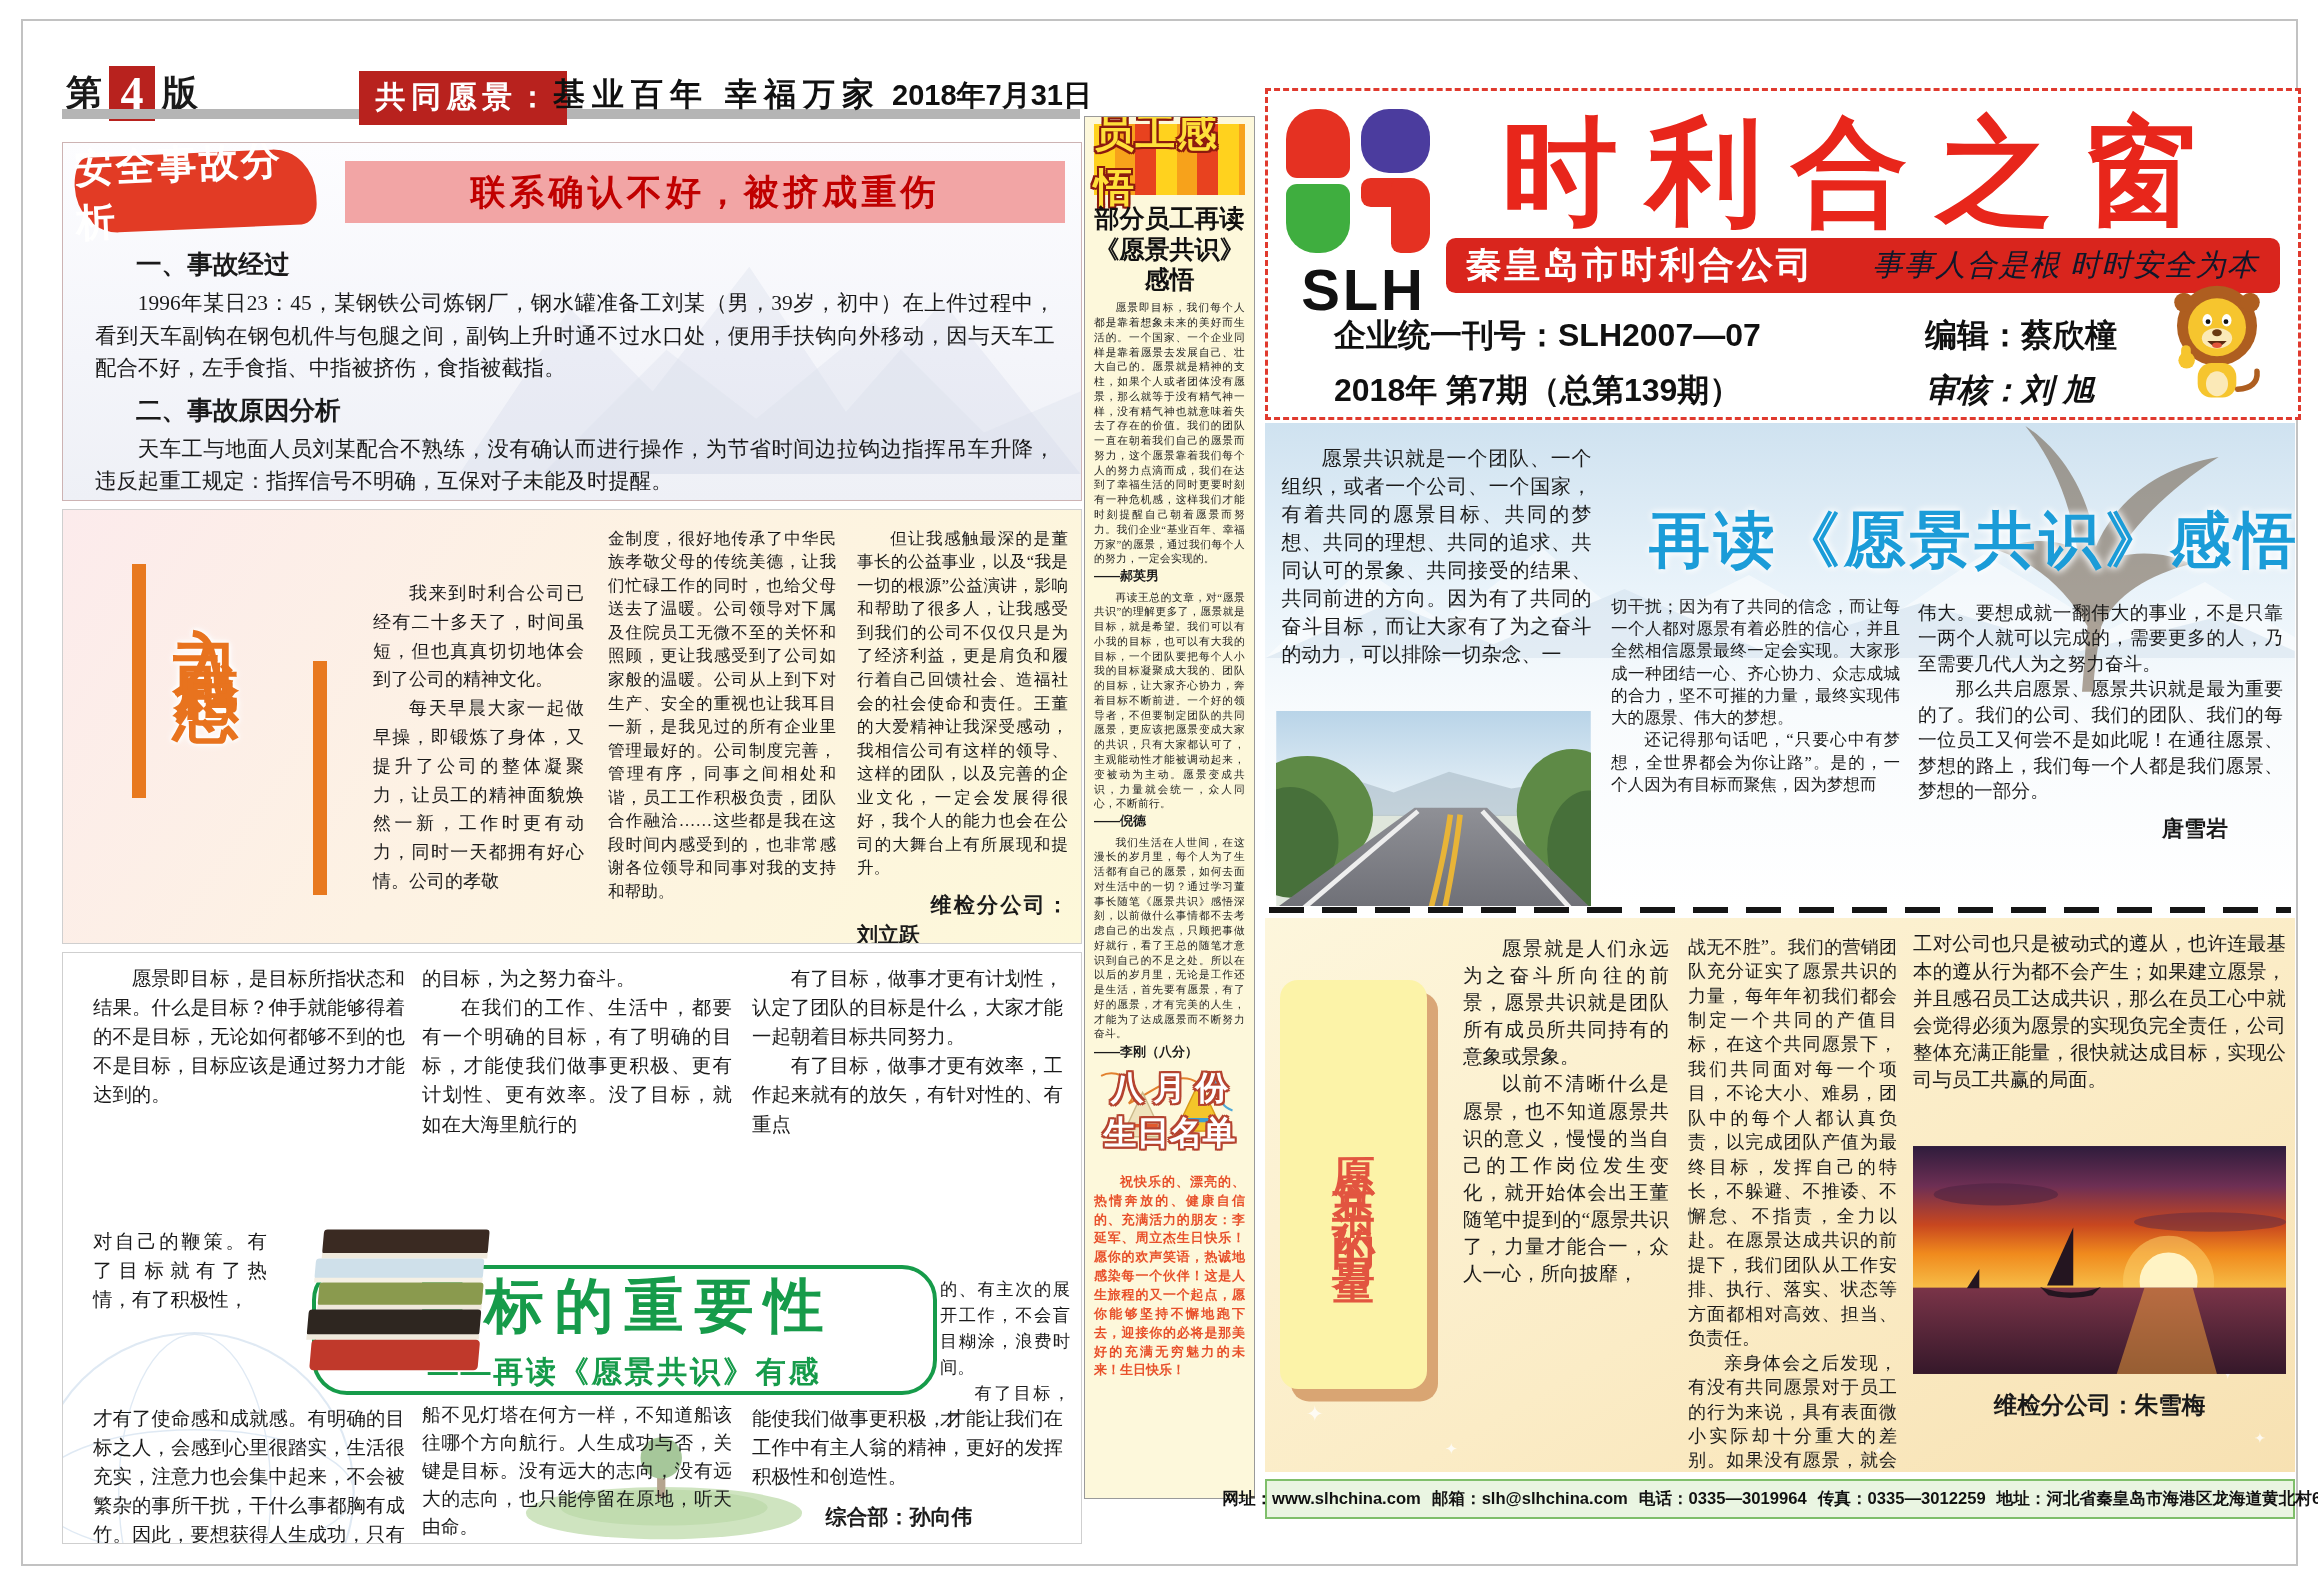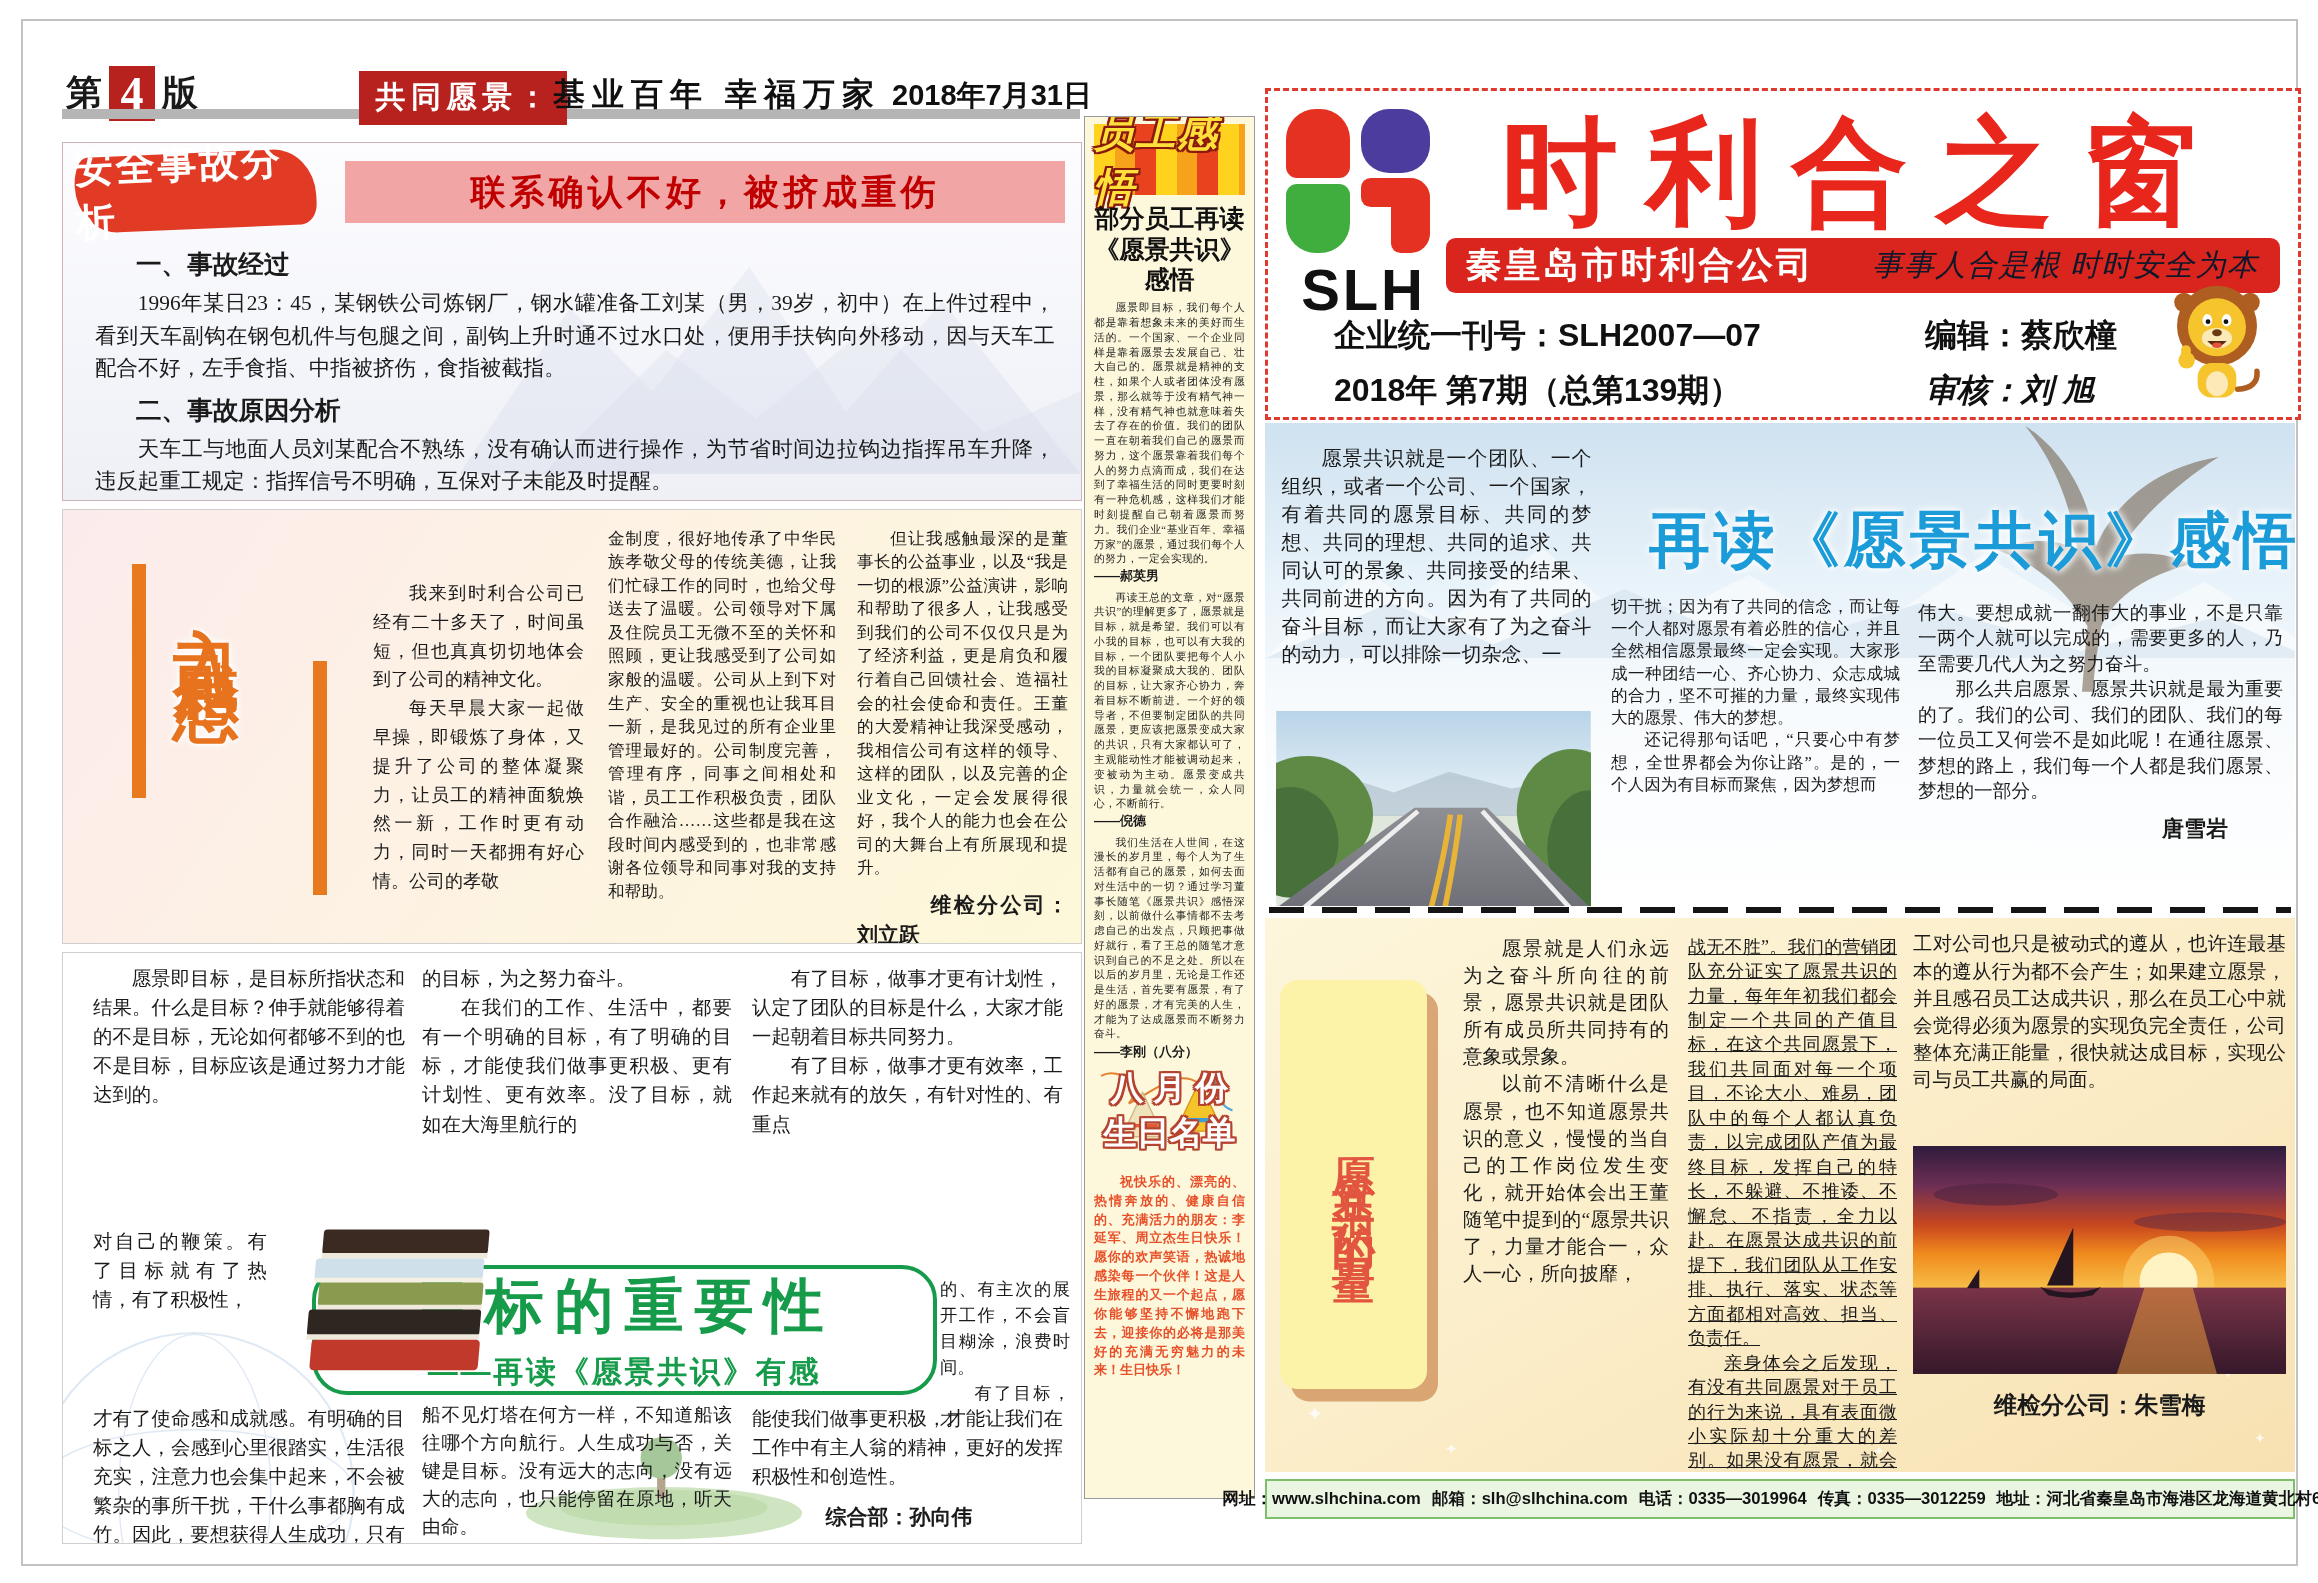--- a/index.html
+++ b/index.html
@@ -66,21 +66,21 @@
               display:flex;flex-direction:column;align-items:center;justify-content:center;gap:4.1px;}
   #g-title{font-family:"Liberation Sans",sans-serif;font-weight:900;font-size:59px;color:#169B4A;letter-spacing:11px;}
   #g-subtitle{font-family:"Liberation Sans",sans-serif;font-weight:900;font-size:30px;color:#169B4A;letter-spacing:2.8px;}
   #g-globe{left:-41px;top:359px;opacity:.45;}
   #g-island{left:456px;top:477px;opacity:.55;}
 
   
   #mid-col{left:1084px;top:116px;width:169px;height:1381px;border:1.4px solid #9a9a9a;background:#FDF8DB;overflow:hidden;}
   #mid-inner{padding:7px 9px 5.5px 9px;}
   #staff-banner{height:71px;background:repeating-linear-gradient(90deg,#FFD21E 0 21px,#F7A21B 21px 41px,#E8421F 41px 62px);
-                display:flex;align-items:center;justify-content:center;font-style:italic;}
+                display:flex;align-items:center;justify-content:center;}
   #staff-banner span{font-family:"Liberation Sans",sans-serif;font-weight:900;font-size:40px;color:#FFE03A;letter-spacing:1.4px;
       text-shadow:-2.1px -2.1px 0 #8B1A0E,2.1px -2.1px 0 #8B1A0E,-2.1px 2.1px 0 #8B1A0E,2.1px 2.1px 0 #8B1A0E,0 2.1px 0 #8B1A0E,0 -2.1px 0 #8B1A0E,2.1px 0 0 #8B1A0E,-2.1px 0 0 #8B1A0E;}
   .staff-title-line{display:block;text-align:center;font-family:"Liberation Sans",sans-serif;font-weight:900;font-size:25px;line-height:1.22;color:#111;}
   #staff-title{margin-top:8.3px;margin-bottom:5.5px;}
   .staff-p{font-size:10.7px;line-height:1.38;letter-spacing:0.3px;text-align:justify;text-indent:2em;color:#222;}
   .staff-sig{font-family:"Liberation Sans",sans-serif;font-weight:900;font-size:13px;text-align:left;margin:1.4px 2.8px 4.1px 0;}
   #bday-head{position:relative;margin-top:5.5px;height:104px;}
   #bday-hats{position:absolute;left:0;top:-4.1px;}
   .bday-line{position:relative;display:block;text-align:center;font-family:"Liberation Sans",sans-serif;font-weight:900;font-size:33px;line-height:1.35;color:#fff;
       text-shadow:-2.1px -2.1px 0 #B5432F,2.1px -2.1px 0 #B5432F,-2.1px 2.1px 0 #B5432F,2.1px 2.1px 0 #B5432F,0 2.1px 0 #B5432F,0 -2.1px 0 #B5432F,2.1px 0 0 #B5432F,-2.1px 0 0 #B5432F;}
@@ -125,21 +125,21 @@
   #divider{left:1269px;top:907px;width:1022px;height:6.2px;
            background:repeating-linear-gradient(90deg,#151515 0 35px,transparent 35px 53px);}
 
   
   #power-sec{left:1265px;top:918px;width:1030px;height:554px;overflow:hidden;
              background:linear-gradient(150deg,#fdf6dc 0%,#fbecc6 55%,#f7e1b2 100%);}
   #p-titlebox{left:15px;top:62px;width:147px;height:409px;background:#FCF3A8;border-radius:18px;
               box-shadow:11px 12.4px 0 rgba(205,140,85,.75);display:flex;align-items:center;justify-content:center;}
   #p-titlebox span{writing-mode:vertical-rl;font-weight:900;font-size:43px;color:#E25540;letter-spacing:18px;}
   #p-c1{left:198px;top:16.6px;width:206px;font-size:19.4px;line-height:1.4;}
-  #p-c2{left:423px;top:16.6px;width:209px;font-size:18px;line-height:1.36;text-decoration:underline;}
+  #p-c2{left:423px;top:16.6px;width:209px;font-size:18px;line-height:1.36;}
   #p-c3{left:648px;top:12.4px;width:373px;font-size:19.4px;line-height:1.4;}
   #p-sunset{left:648px;top:228px;}
   #p-sig{left:648px;top:471px;width:373px;text-align:center;font-family:"Liberation Sans",sans-serif;font-weight:900;font-size:23.5px;}
   .star{position:absolute;color:#fff;opacity:.8;font-size:21px;}
 
   
   #footer{left:1265px;top:1479px;width:1030px;height:40px;background:#EAF5E2;border:2.1px solid #7FBF6B;box-sizing:border-box;
           display:flex;align-items:center;justify-content:center;gap:11px;
           font-family:"Liberation Sans",sans-serif;font-weight:700;font-size:16.6px;color:#111;white-space:nowrap;}
 </style>

